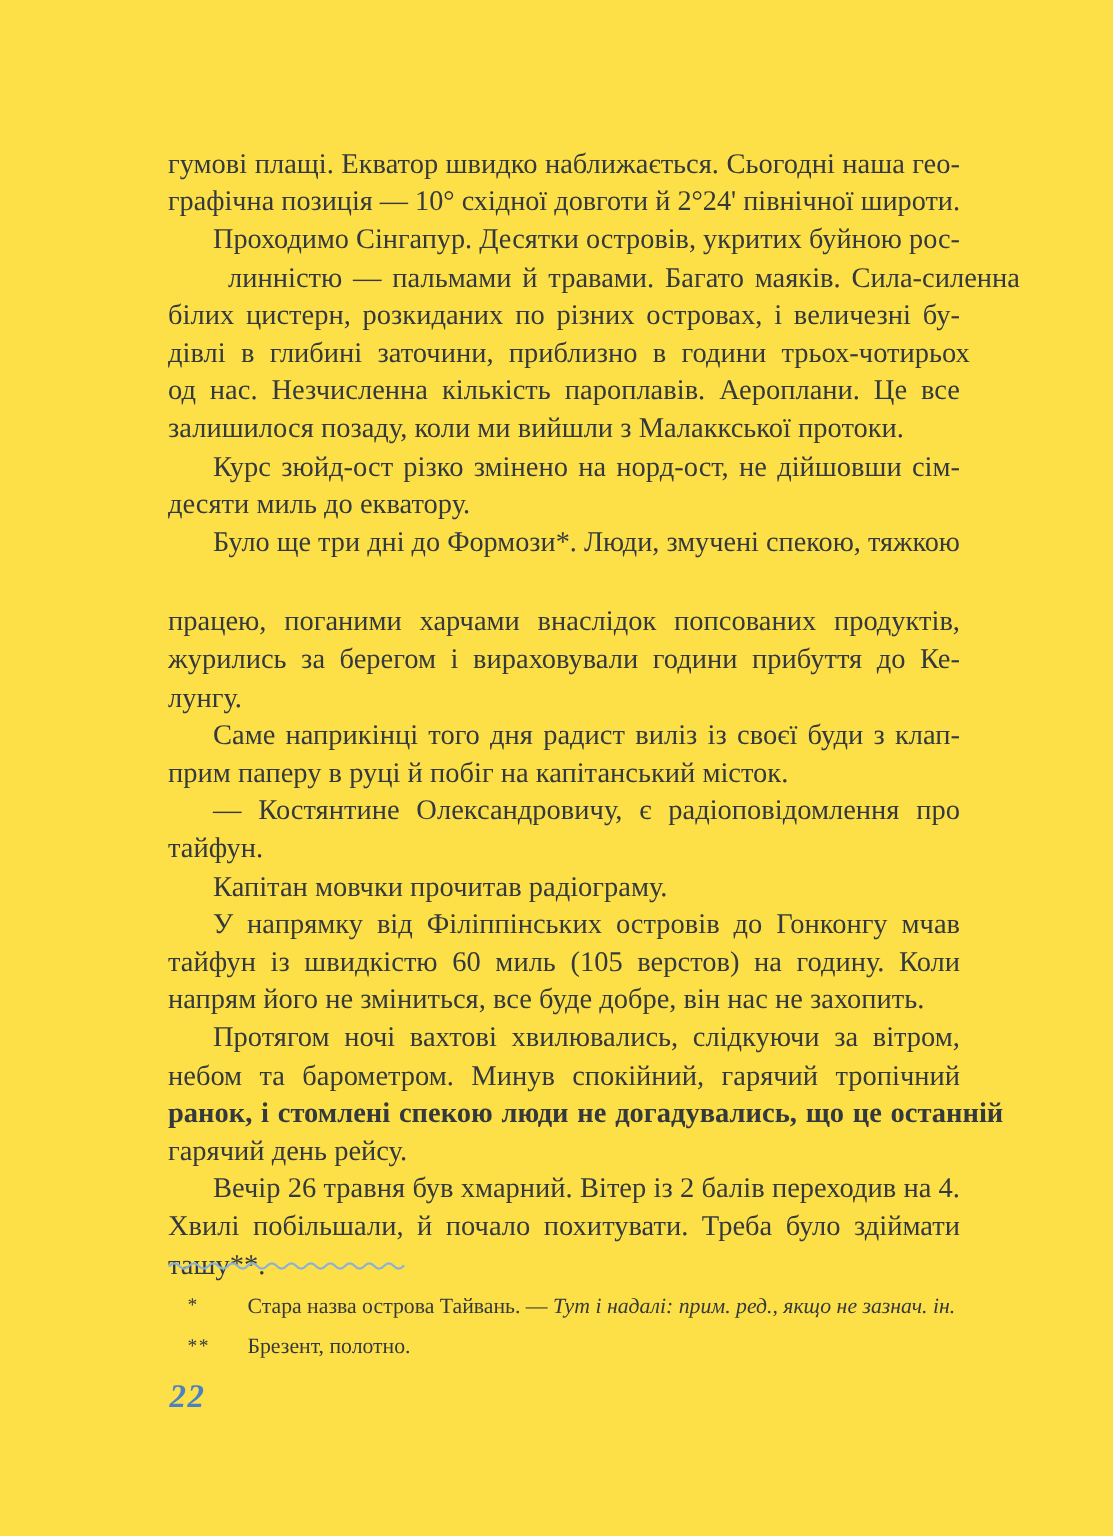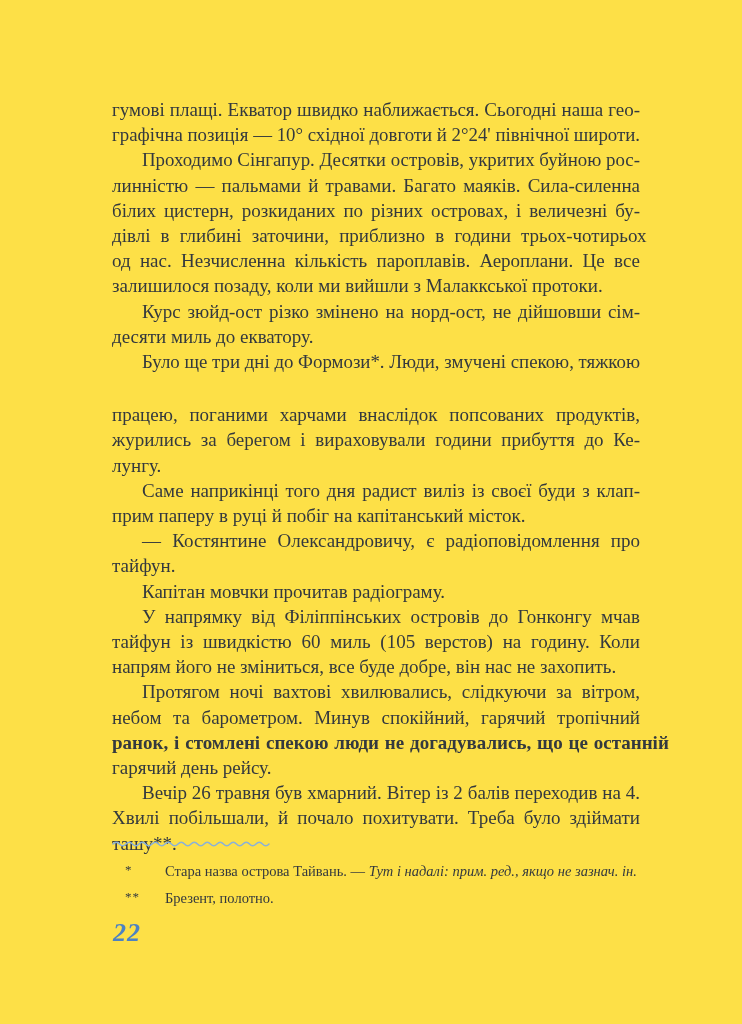--- a/index.html
+++ b/index.html
@@ -46,36 +46,36 @@
     left: 13px;
     top: -2px;
     font-size: 13px;
     letter-spacing: 1px;
   }
   .fn-italic { font-style: italic; }
   .page-number {
     position: absolute;
     left: 113px;
     top: 918px;
-    font-size: 26px;
+    font-size: 22px;
     font-weight: bold;
     font-style: italic;
     letter-spacing: 1px;
   }
 </style>
 </head>
 <body>
 
 <div class="page" style="background: #fde047; color: rgb(52, 57, 62);">
 
   <main class="body-text" id="body-text">
       <div class="line just"><span class="fitline" style="word-spacing: 0.241071px;">гумові плащі. Екватор швидко наближається. Сьогодні наша гео-</span></div>
       <div class="line"><span class="fitline" style="transform: scaleX(0.990735);">графічна позиція — 10° східної довготи й 2°24' північної широти.</span></div>
       <div class="line indent just"><span class="fitline" style="transform: scaleX(0.992403);">Проходимо Сінгапур. Десятки островів, укритих буйною рос-</span></div>
-      <div class="line just"><span class="fitline" style="word-spacing: 2.44196px;">линністю — пальмами й травами. Багато маяків. Сила-силенна</span></div>
+      <div class="line just"><span class="fitline" style="word-spacing: 2.44196px; margin-left: 40px;">линністю — пальмами й травами. Багато маяків. Сила-силенна</span></div>
       <div class="line just"><span class="fitline" style="word-spacing: 3.10352px;">білих цистерн, розкиданих по різних островах, і величезні бу-</span></div>
       <div class="line just"><span class="fitline" style="word-spacing: 5.4308px;">дівлі в глибині заточини, приблизно в години трьох-чотирьох</span></div>
       <div class="line just"><span class="fitline" style="word-spacing: 4.54241px;">од нас. Незчисленна кількість пароплавів. Аероплани. Це все</span></div>
       <div class="line"><span class="fitline">залишилося позаду, коли ми вийшли з Малаккської протоки.</span></div>
       <div class="line indent just"><span class="fitline" style="word-spacing: 2.08398px;">Курс зюйд-ост різко змінено на норд-ост, не дійшовши сім-</span></div>
       <div class="line"><span class="fitline">десяти миль до екватору.</span></div>
       <div class="line indent just"><span class="fitline" style="transform: scaleX(0.991878);">Було ще три дні до Формози*. Люди, змучені спекою, тяжкою</span></div>
       <div class="line just"><span class="fitline" style="word-spacing: 7.05938px; margin-top: 28px;">працею, поганими харчами внаслідок попсованих продуктів,</span></div>
       <div class="line just"><span class="fitline" style="word-spacing: 4.95508px;">журились за берегом і вираховували години прибуття до Ке-</span></div>
       <div class="line"><span class="fitline">лунгу.</span></div>

